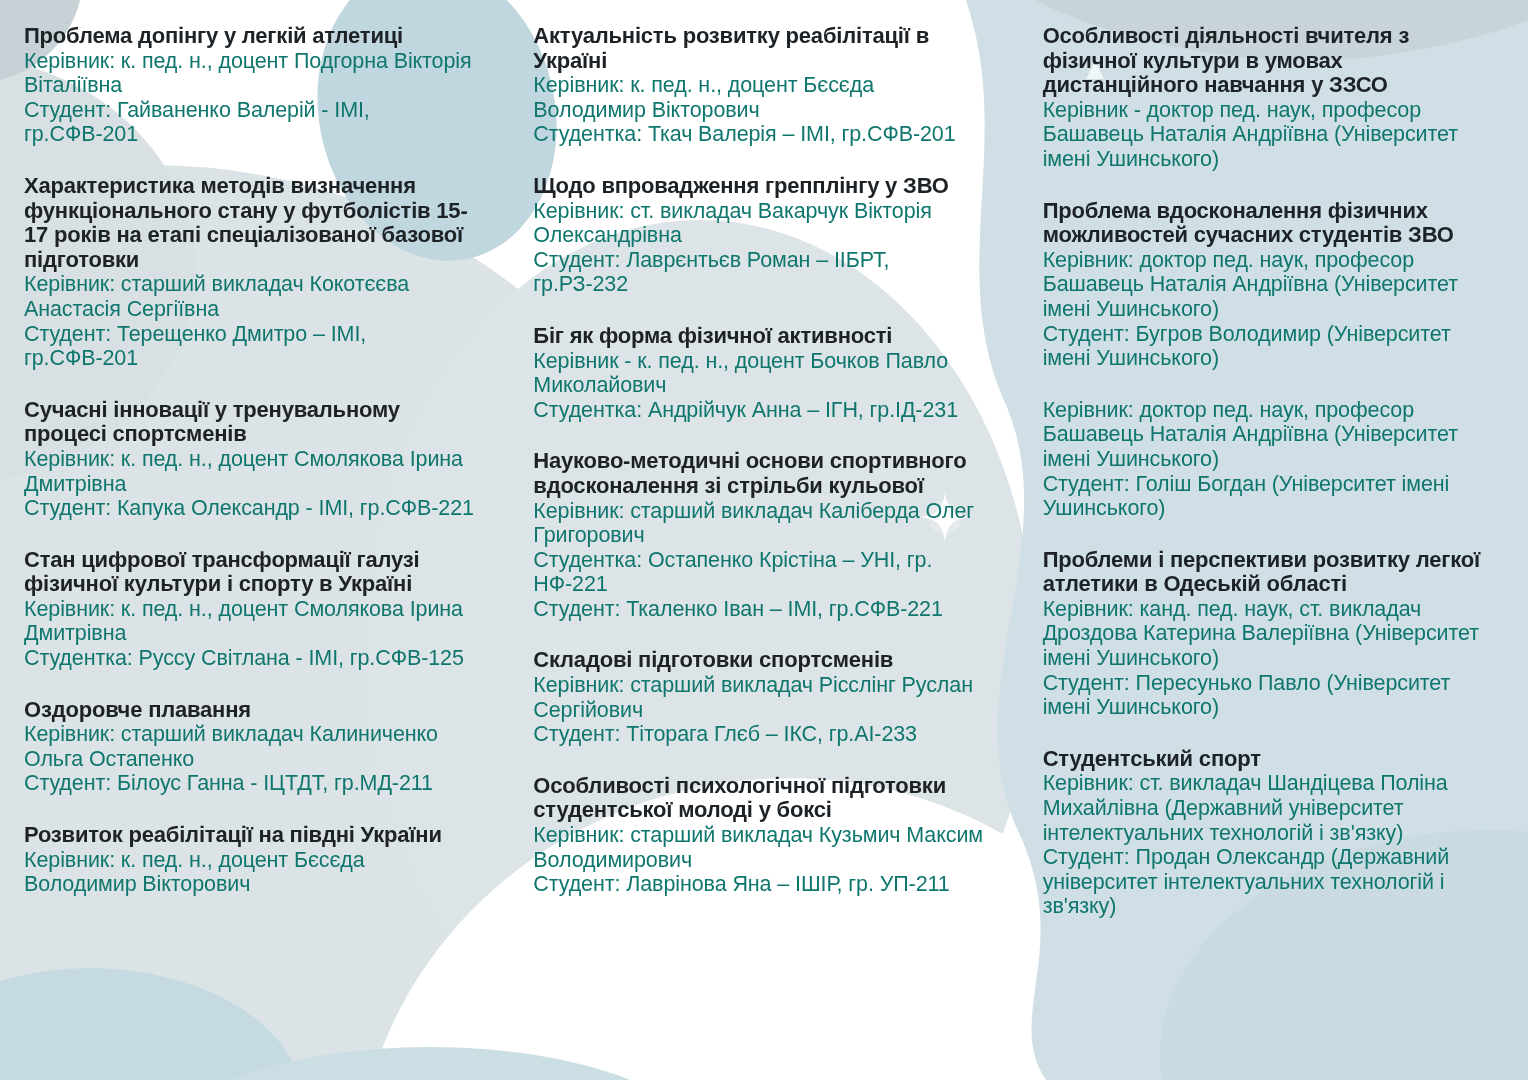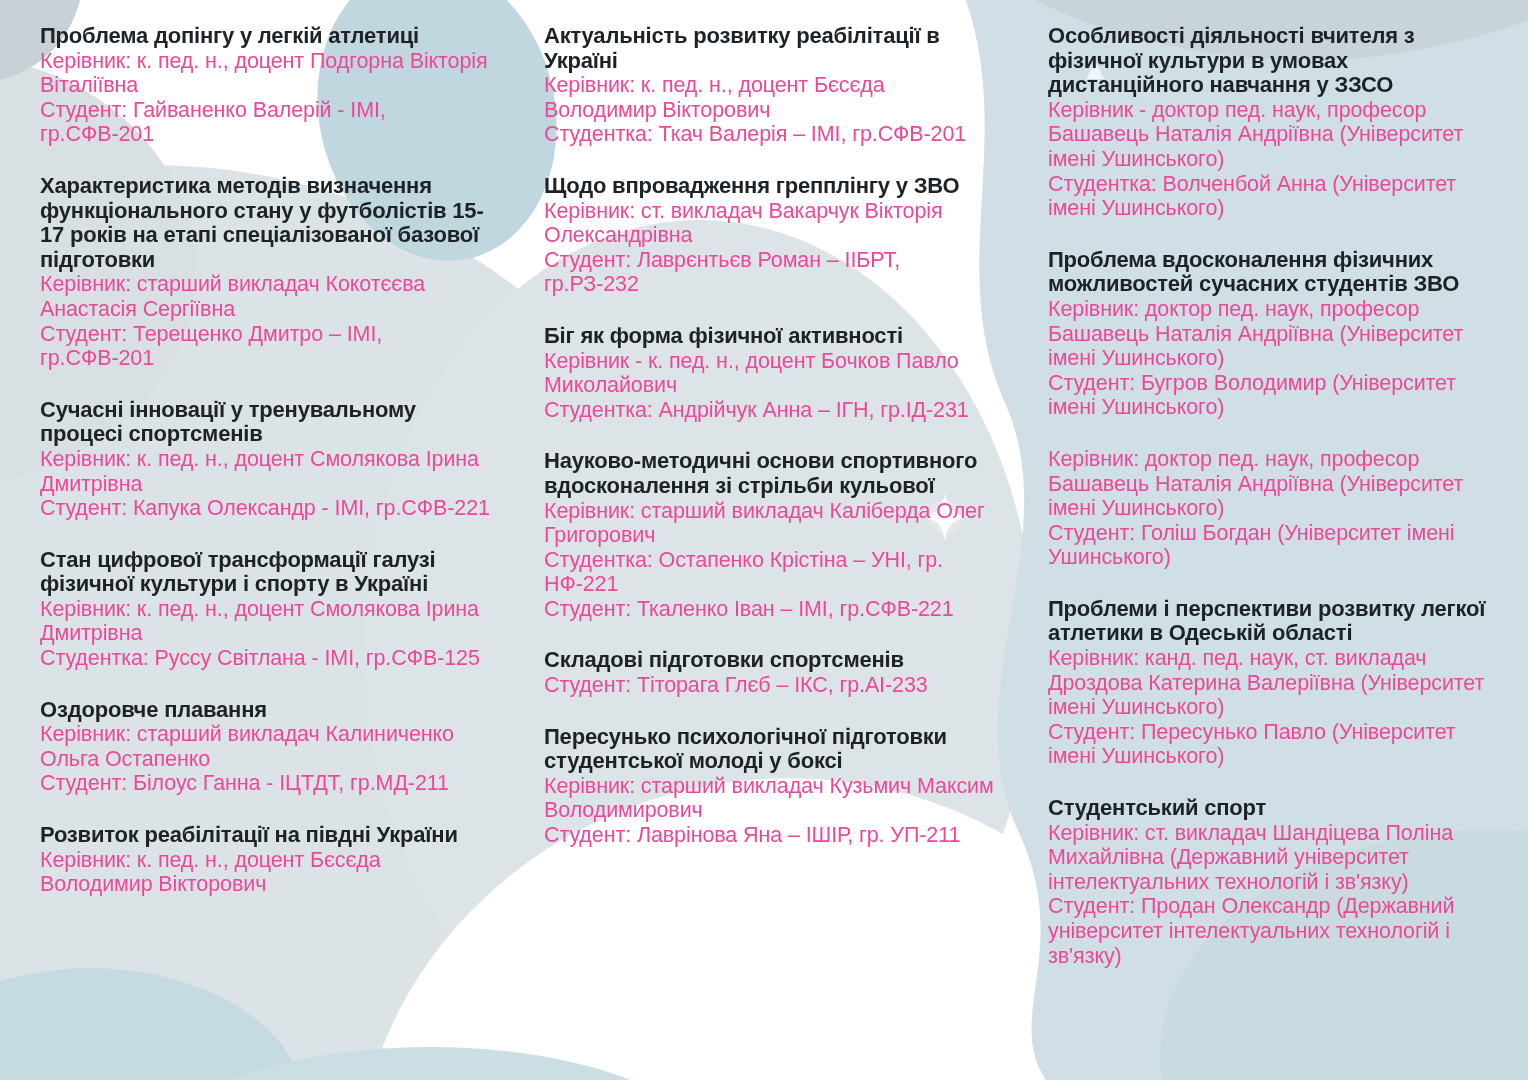--- a/index.html
+++ b/index.html
@@ -7,39 +7,39 @@
     width:1528px;height:1080px;overflow:hidden;position:relative;
     background:#ffffff;
     font-family:"Liberation Sans","DejaVu Sans",sans-serif;
   }
   .bg{position:absolute;inset:0;width:1528px;height:1080px;}
   .board{
     position:relative;
     display:grid;
     grid-template-columns:repeat(3,1fr);
     column-gap:54px;
-    padding:24px 30px 0 40px;
+    padding:24px 30px 0 24px;
     box-sizing:border-box;
     width:1528px;
   }
   .entry{margin:0 0 27px 0;}
   .entry h3{
     margin:0;
     font-size:22px;
     line-height:24.6px;
     font-weight:700;
     color:#1d2226;
     letter-spacing:-0.2px;
   }
   .entry p{
     margin:0;
     font-size:21.5px;
     line-height:24.6px;
     font-weight:400;
-    color:#ec4899;
+    color:#0f766e;
     letter-spacing:-0.1px;
   }
 </style>
 </head>
 <body>
 
 <svg class="bg" viewBox="0 0 1528 1080" preserveAspectRatio="none" aria-hidden="true">
   <rect width="1528" height="1080" fill="#ffffff"></rect>
   <ellipse cx="150" cy="710" rx="580" ry="545" fill="#dce3e6"></ellipse>
   <ellipse cx="700" cy="650" rx="335" ry="430" fill="#dde4e7"></ellipse>
@@ -110,34 +110,34 @@
       <p>Студентка: Андрійчук Анна – ІГН, гр.ІД-231</p>
     </article>
     <article class="entry">
       <h3>Науково-методичні основи спортивного вдосконалення зі стрільби кульової</h3>
       <p>Керівник: старший викладач Каліберда Олег Григорович</p>
       <p>Студентка: Остапенко Крістіна – УНІ, гр. НФ-221</p>
       <p>Студент: Ткаленко Іван – ІМІ, гр.СФВ-221</p>
     </article>
     <article class="entry">
       <h3>Складові підготовки спортсменів</h3>
+      <p>Керівник: старший викладач Рісслінг Руслан Сергійович</p>
       <p>Студент: Тіторага Глєб – ІКС, гр.АІ-233</p>
     </article>
     <article class="entry">
-      <h3>Пересунько психологічної підготовки студентської молоді у боксі</h3>
+      <h3>Особливості психологічної підготовки студентської молоді у боксі</h3>
       <p>Керівник: старший викладач Кузьмич Максим Володимирович</p>
       <p>Студент: Лаврінова Яна – ІШІР, гр. УП-211</p>
     </article>
   </section>
 
   <section>
     <article class="entry">
       <h3>Особливості діяльності вчителя з фізичної культури в умовах дистанційного навчання у ЗЗСО</h3>
       <p>Керівник - доктор пед. наук, професор Башавець Наталія Андріївна (Університет імені Ушинського)</p>
-      <p>Студентка: Волченбой Анна (Університет імені Ушинського)</p>
     </article>
     <article class="entry">
       <h3>Проблема вдосконалення фізичних можливостей сучасних студентів ЗВО</h3>
       <p>Керівник: доктор пед. наук, професор Башавець Наталія Андріївна (Університет імені Ушинського)</p>
       <p>Студент: Бугров Володимир (Університет імені Ушинського)</p>
     </article>
     <article class="entry">
       <p>Керівник: доктор пед. наук, професор Башавець Наталія Андріївна (Університет імені Ушинського)</p>
       <p>Студент: Голіш Богдан (Університет імені Ушинського)</p>
     </article>

